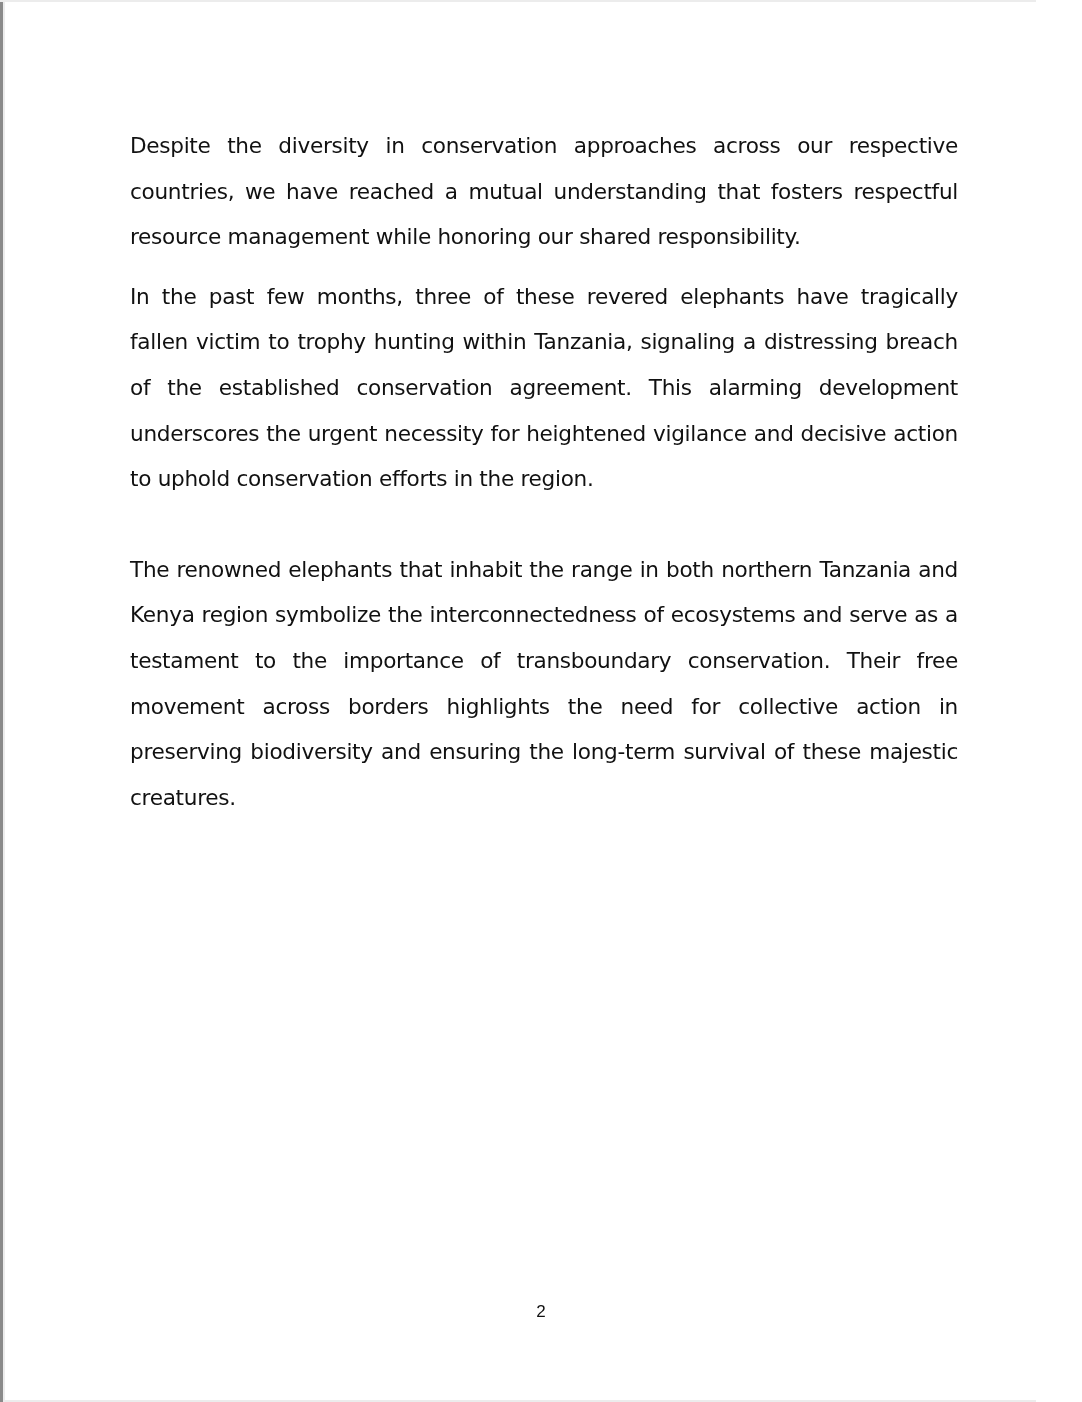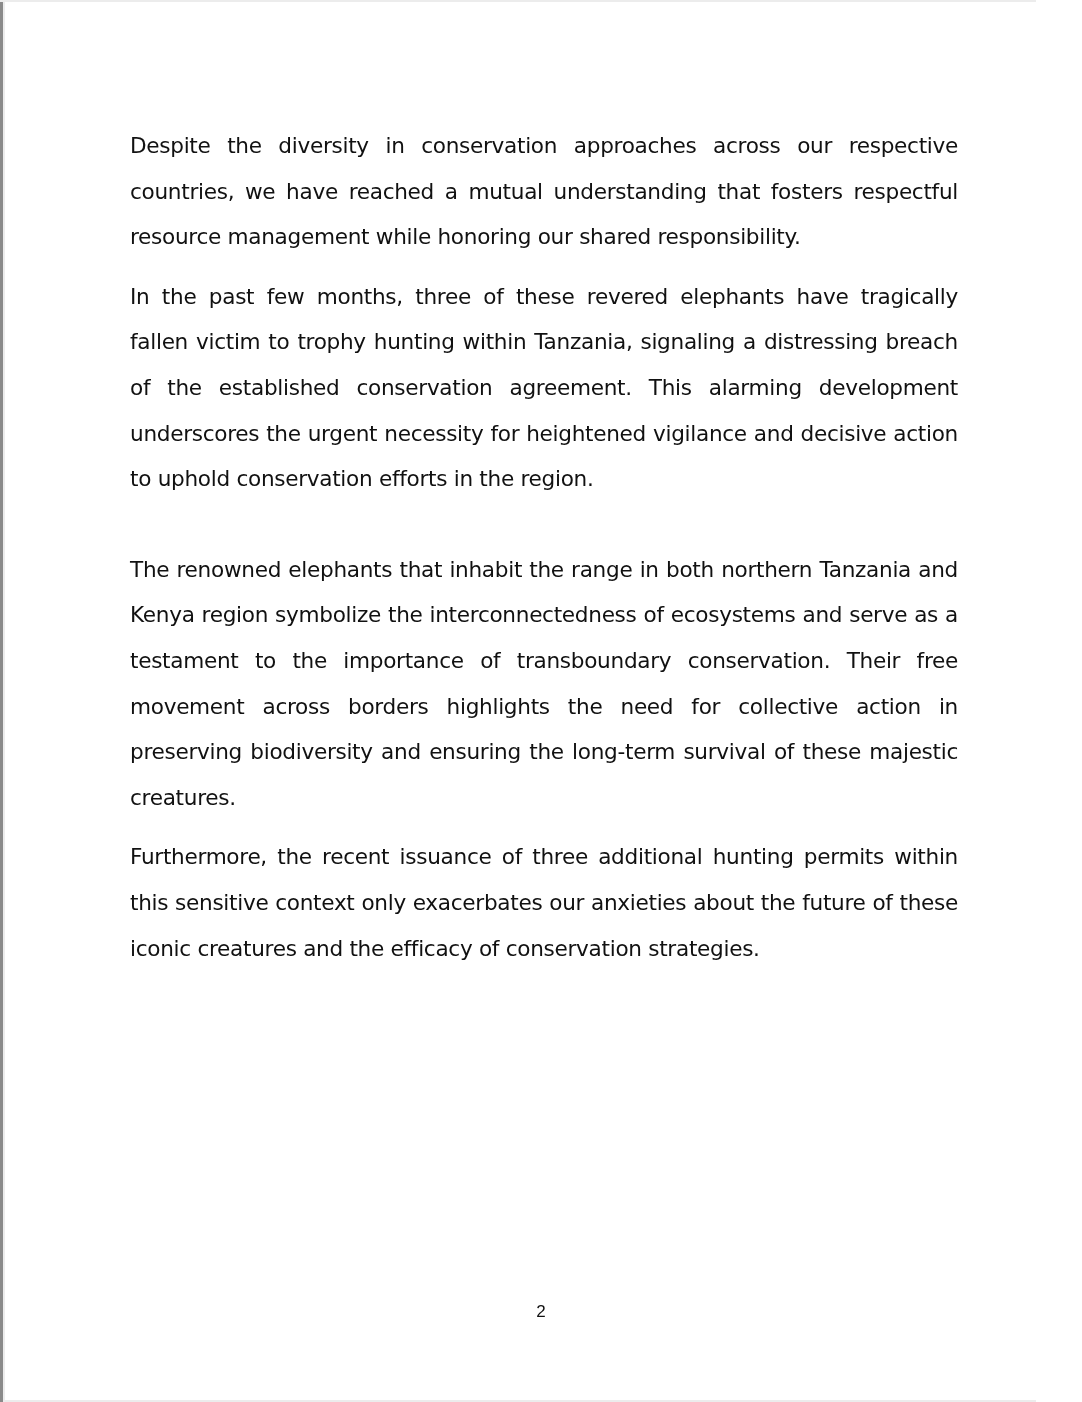--- a/index.html
+++ b/index.html
@@ -76,18 +76,17 @@
   <div class="left-edge"></div>
   <div class="left-edge-shadow"></div>
 
   <div class="content">
     <p class="para">Despite the diversity in conservation approaches across our respective countries, we have reached a mutual understanding that fosters respectful resource management while honoring our shared responsibility.</p>
     <div class="gap-small"></div>
     <p class="para">In the past few months, three of these revered elephants have tragically fallen victim to trophy hunting within Tanzania, signaling a distressing breach of the established conservation agreement. This alarming development underscores the urgent necessity for heightened vigilance and decisive action to uphold conservation efforts in the region.</p>
     <div class="gap-large"></div>
     <p class="para">The renowned elephants that inhabit the range in both northern Tanzania and Kenya region symbolize the interconnectedness of ecosystems and serve as a testament to the importance of transboundary conservation. Their free movement across borders highlights the need for collective action in preserving biodiversity and ensuring the long-term survival of these majestic creatures.</p>
     <div class="gap-small"></div>
-    <p class="para">Furthermore, the recent issuance of three additional hunting permits within this sensitive context only exacerbates our anxieties about the future of these iconic creatures and the efficacy of conservation strategies.</p>
     <div class="gap-small"></div>
   </div>
 
   <div class="page-number">2</div>
 </div>
 
 </body></html>

